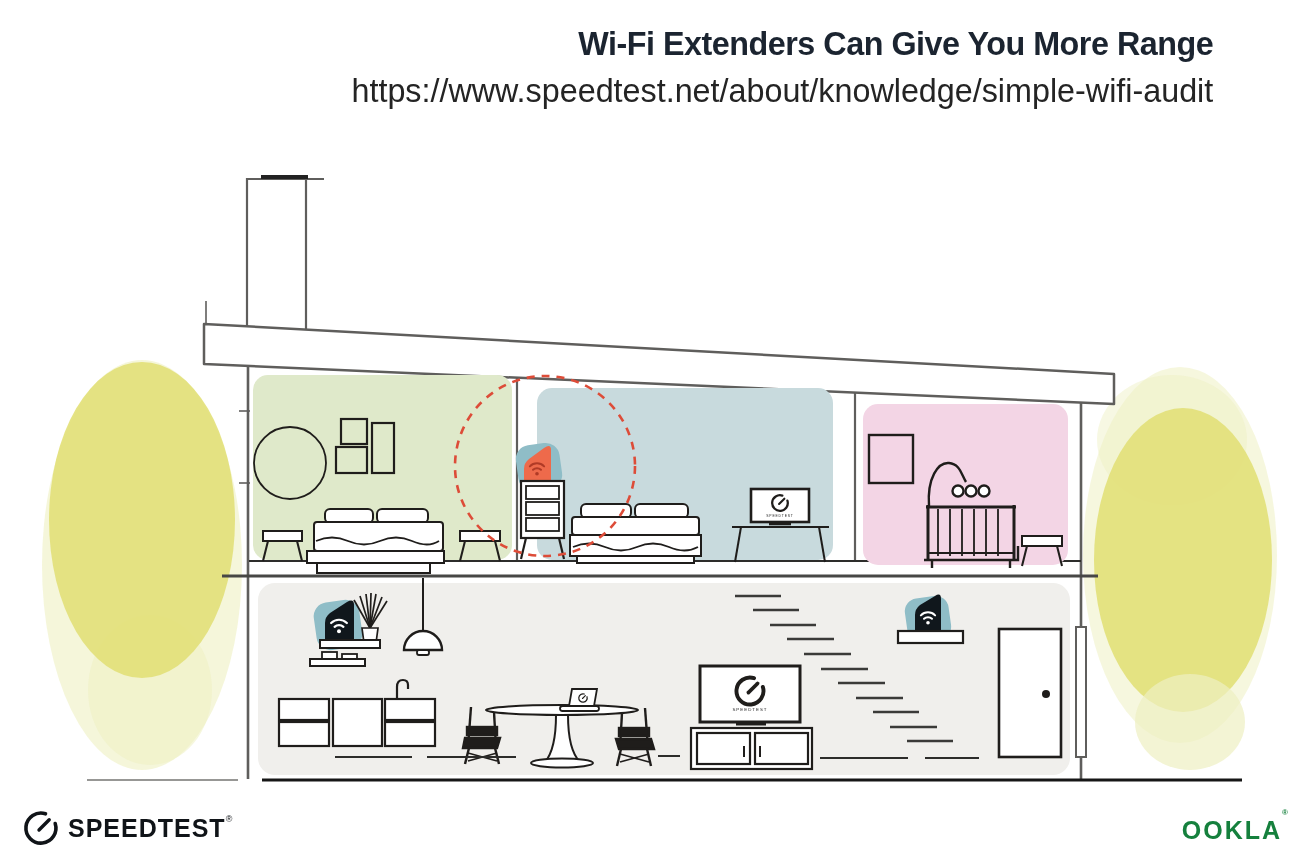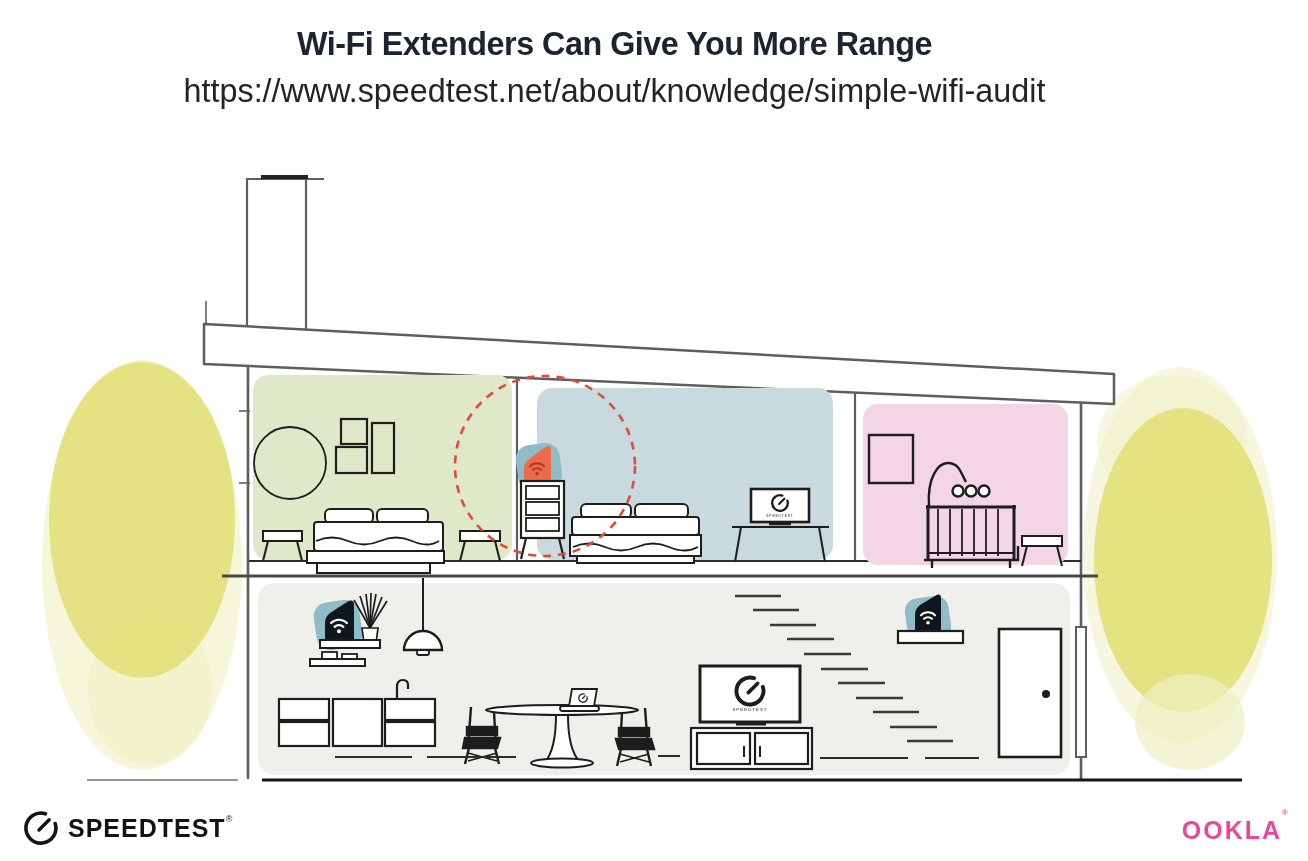--- a/index.html
+++ b/index.html
@@ -1,29 +1,29 @@
 <!DOCTYPE html>
 <html style="--title-text: #1b2430; --url-text: #242424; --green-room: #dfe9ca; --blue-room: #c8dadd; --pink-room: #f3d5e5; --gray-floor: #f0efec; --teal-accent: #8fbdc7; --orange-accent: #ee6a4b; --orange-wifi: #b03a26; --red-range: #dd4c38; --yellow-bush: #e2e078; --yellow-bush-light: #eef0c2; --structure-line: #5f5e5c; --furniture-line: #1f1d1b; --device-black: #10171c;"><head>
 <meta charset="utf-8">
 <style>
   html,body{margin:0;padding:0;background:#fff;}
   .canvas{position:relative;width:1308px;height:861px;background:#fff;overflow:hidden;
           font-family:"Liberation Sans",sans-serif;}
-  .hdr{position:absolute;top:0;left:0;width:1229px;text-align:center;}
+  .hdr{position:absolute;top:0;left:0;width:1229px;text-align:right;padding-left:15px;}
   .hdr h1{margin:24px 0 0 0;font-size:34px;font-weight:bold;letter-spacing:-0.5px;
           color:var(--title-text,#1b2430);transform:scaleX(.95);transform-origin:center;}
   .hdr .url{margin-top:8px;font-size:34px;font-weight:normal;color:var(--url-text,#242424);
           transform:scaleX(.95);transform-origin:center;}
   svg text{font-family:"Liberation Sans",sans-serif;}
   .ftr{position:absolute;left:0;bottom:0;width:1308px;height:56px;}
   .st-logo{position:absolute;left:22px;bottom:14px;display:flex;align-items:center;}
   .st-word{font-size:25px;font-weight:bold;letter-spacing:1px;color:#101418;margin-left:8px;}
   .st-reg{font-size:9px;color:#101418;vertical-align:top;position:relative;top:-9px;}
   .ookla{position:absolute;right:20px;bottom:16px;font-size:25px;font-weight:bold;
-         letter-spacing:2px;color:#ec4899;}
+         letter-spacing:2px;color:#15803d;}
   .ookla .reg{font-size:8px;vertical-align:top;position:relative;top:-8px;letter-spacing:0;}
 </style>
 </head>
 <body>
 
 <div class="canvas">
 
   <svg width="1308" height="861" viewBox="0 0 1308 861" style="position:absolute;top:0;left:0;">
     <defs>
       <g id="wifi">

